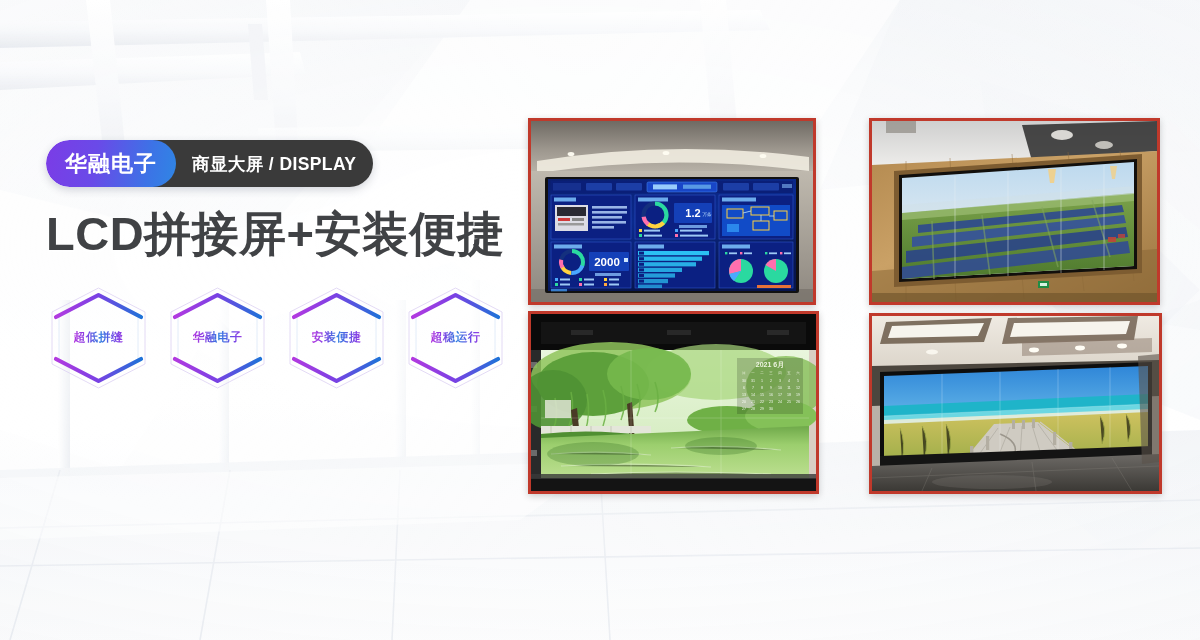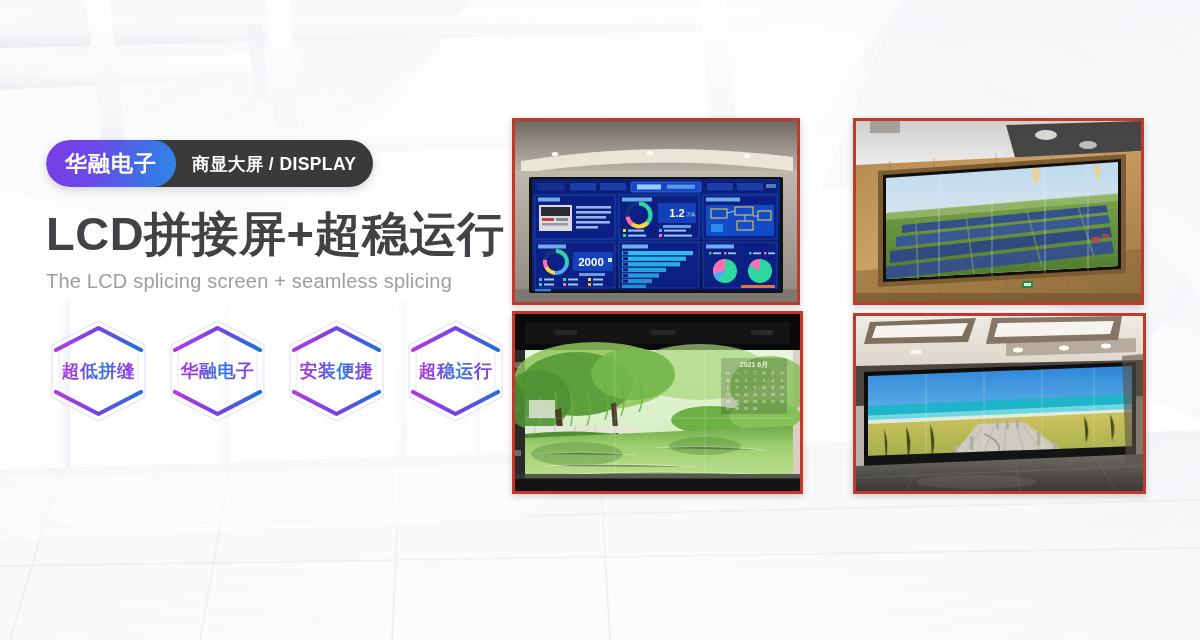--- a/index.html
+++ b/index.html
@@ -33,27 +33,27 @@
           background:#3a3a3a;color:#fff;font-size:17.5px;font-weight:bold;letter-spacing:.4px;text-align:center;}
 
   .title{margin-top:22px;font-size:47px;line-height:1.08;font-weight:bold;color:#404245;
          letter-spacing:.5px;text-shadow:0 1px 2px rgba(255,255,255,.9);white-space:nowrap;}
   .subtitle{margin-top:10px;font-size:20px;color:#9b9ea3;letter-spacing:.2px;white-space:nowrap;}
 
   
   .feats{margin-top:24px;display:flex;gap:14px;}
   .feat{position:relative;width:105px;height:108px;display:flex;align-items:center;justify-content:center;}
   .feat svg{position:absolute;left:0;top:0;width:105px;height:108px;}
-  .feat-label{position:relative;z-index:3;font-size:18px;font-weight:bold;letter-spacing:.5px;
+  .feat-label{position:relative;z-index:3;font-size:12px;font-weight:bold;letter-spacing:.5px;
     background:linear-gradient(90deg,#b23ae0 0%,#8b3ee4 22%,#2f7ee0 52%,#6f47e6 80%,#9b3ee2 100%);
     -webkit-background-clip:text;background-clip:text;color:transparent;-webkit-text-fill-color:transparent;
     white-space:nowrap;}
 
   
-  .photos{position:absolute;left:512px;top:118px;width:632px;height:372px;}
+  .photos{position:absolute;left:528px;top:118px;width:632px;height:372px;}
   .ph{position:absolute;border:3px solid #c0392b;background:#222;overflow:hidden;
       box-shadow:0 2px 7px rgba(0,0,0,.20);}
   .ph .inner{position:absolute;inset:0;overflow:hidden;}
   #ph-tl{left:0;top:0;width:282px;height:181px;}
   #ph-tr{left:341px;top:0;width:285px;height:181px;}
   #ph-bl{left:0;top:193px;width:285px;height:177px;}
   #ph-br{left:341px;top:195px;width:287px;height:175px;}
 
   .ph svg{display:block;width:100%;height:100%;}
 </style>
@@ -135,22 +135,21 @@
     <div class="bg-vign"></div>
   </div>
 
   <div class="left">
 
     <div class="pill">
       <div class="pill-a">华融电子</div>
       <div class="pill-b">商显大屏 / DISPLAY</div>
     </div>
 
-    <div class="title">LCD拼接屏+超稳运行</div>
-    <div class="subtitle">The LCD splicing screen + seamless splicing</div>
+    <div class="title">LCD拼接屏+安装便捷</div>
 
     <div class="feats">
 
       <div class="feat">
         <svg viewBox="0 0 105 108">
           <defs>
             <linearGradient id="chev1" x1="0" y1="0" x2="1" y2="0">
               <stop offset="0%" stop-color="#b23ae0"></stop>
                 <stop offset="48%" stop-color="#7b41e4"></stop>
                 <stop offset="100%" stop-color="#1f72d8"></stop>

